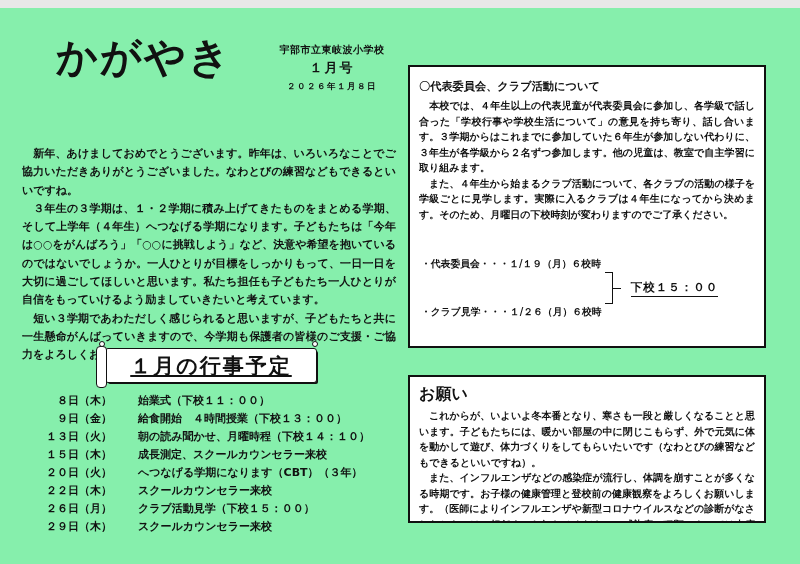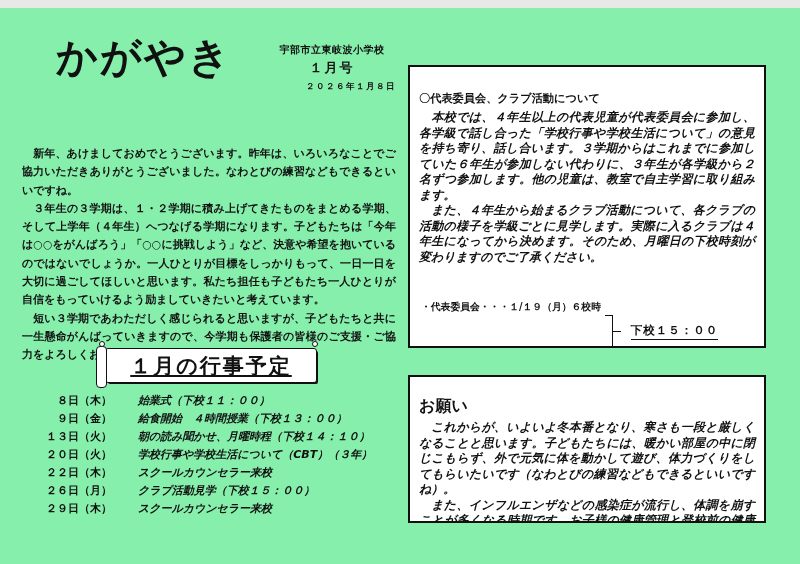--- a/index.html
+++ b/index.html
@@ -11,21 +11,21 @@
   }
   
   .title {
     position:absolute; left:56px; top:22px; margin:0;
     font-size:41px; font-weight:900; letter-spacing:2px; white-space:nowrap;
   }
   .pub-info { position:absolute; left:268px; top:36px; width:128px; text-align:center; line-height:1.25; }
   .pub-school { font-size:10px; letter-spacing:0.5px; }
   .pub-grade  { font-size:13px; letter-spacing:1px; margin-top:8px; }
   .pub-issue  { font-size:13px; letter-spacing:2px; margin-top:3px; }
-  .pub-date   { font-size:8.5px; letter-spacing:1.5px; margin-top:5px;text-align:right; }
+  .pub-date   { font-size:8.5px; letter-spacing:1.5px; margin-top:5px; }
   
   .greeting { position:absolute; left:22px; top:137px; width:374px; font-size:11px; line-height:18.3px; text-align:justify; }
   .greeting p { margin:0; }
   
   .banner { position:absolute; left:96px; top:333px; width:226px; height:50px; }
   .pin { position:absolute; width:4px; height:4px; border:1.3px solid #111; border-radius:50%; background:#fff; top:0; z-index:2; }
   .pin-left { left:3px; } .pin-right { right:4px; }
   .roll {
     position:absolute; left:0; top:5px; width:9px; height:40px;
     border:1.4px solid #111; border-radius:4px; background:#fff; z-index:1;
@@ -35,31 +35,31 @@
     border:1.6px solid #111; border-radius:3px; background:#fff;
     display:flex; align-items:center; justify-content:center;
     font-size:21px; letter-spacing:2px; white-space:nowrap;
     box-shadow:2px 2px 0 -1px #111;
     text-decoration:underline;
   }
   
   .events { position:absolute; left:30px; top:384px; width:366px; font-size:11px; }
   .event-row { display:flex; height:17.9px; align-items:center; white-space:pre; }
   .event-date { width:82px; text-align:right; }
-  .event-desc { margin-left:26px;font-style:italic; }
+  .event-desc { margin-left:26px; }
   
   .box {
     position:absolute; left:408px; width:358px; box-sizing:border-box;
-    border:2px solid #111; background:#fff; padding:18px 9px; overflow:hidden;
+    border:2px solid #111; background:#fff; padding:6px 9px; overflow:hidden;
   }
   .box1 { top:57px; height:283px; }
   .box2 { top:367px; height:148px; }
   .box-heading { font-size:11.2px; line-height:16px; margin:6px 0 3px; }
   .box-heading.h2 { margin-top:11px; }
-  .box-para { margin:0; font-size:12px; line-height:15.5px; text-align:justify;font-style:italic; }
+  .box-para { margin:0; font-size:10px; line-height:15.5px; text-align:justify; }
   .bullet-wrap { display:flex; align-items:center; margin:2px 0 0 2px; }
   .bullets { font-size:9.8px; line-height:16px; white-space:pre; }
   .brace {
     width:7px; height:30px; margin-left:3px; position:relative;
     border-top:1.5px solid #111; border-right:1.5px solid #111; border-bottom:1.5px solid #111;
   }
   .brace::after { content:""; position:absolute; top:50%; right:-9px; width:9px; border-top:1.5px solid #111; }
   .dismissal {
     margin-left:18px; font-size:11.5px; letter-spacing:1px; white-space:nowrap;
     border-bottom:1.3px solid #111; padding-bottom:1px;
@@ -100,22 +100,26 @@
     </div>
     <div class="event-row">
       <span class="event-date">９日（金）</span>
       <span class="event-desc">給食開始　４時間授業（下校１３：００）</span>
     </div>
     <div class="event-row">
       <span class="event-date">１３日（火）</span>
       <span class="event-desc">朝の読み聞かせ、月曜時程（下校１４：１０）</span>
     </div>
     <div class="event-row">
+      <span class="event-date">１５日（木）</span>
+      <span class="event-desc">成長測定、スクールカウンセラー来校</span>
+    </div>
+    <div class="event-row">
       <span class="event-date">２０日（火）</span>
-      <span class="event-desc">学校行事や学校生活について（CBT）（３年）</span>
+      <span class="event-desc">へつなげる学期になります（CBT）（３年）</span>
     </div>
     <div class="event-row">
       <span class="event-date">２２日（木）</span>
       <span class="event-desc">スクールカウンセラー来校</span>
     </div>
     <div class="event-row">
       <span class="event-date">２６日（月）</span>
       <span class="event-desc">クラブ活動見学（下校１５：００）</span>
     </div>
     <div class="event-row">

